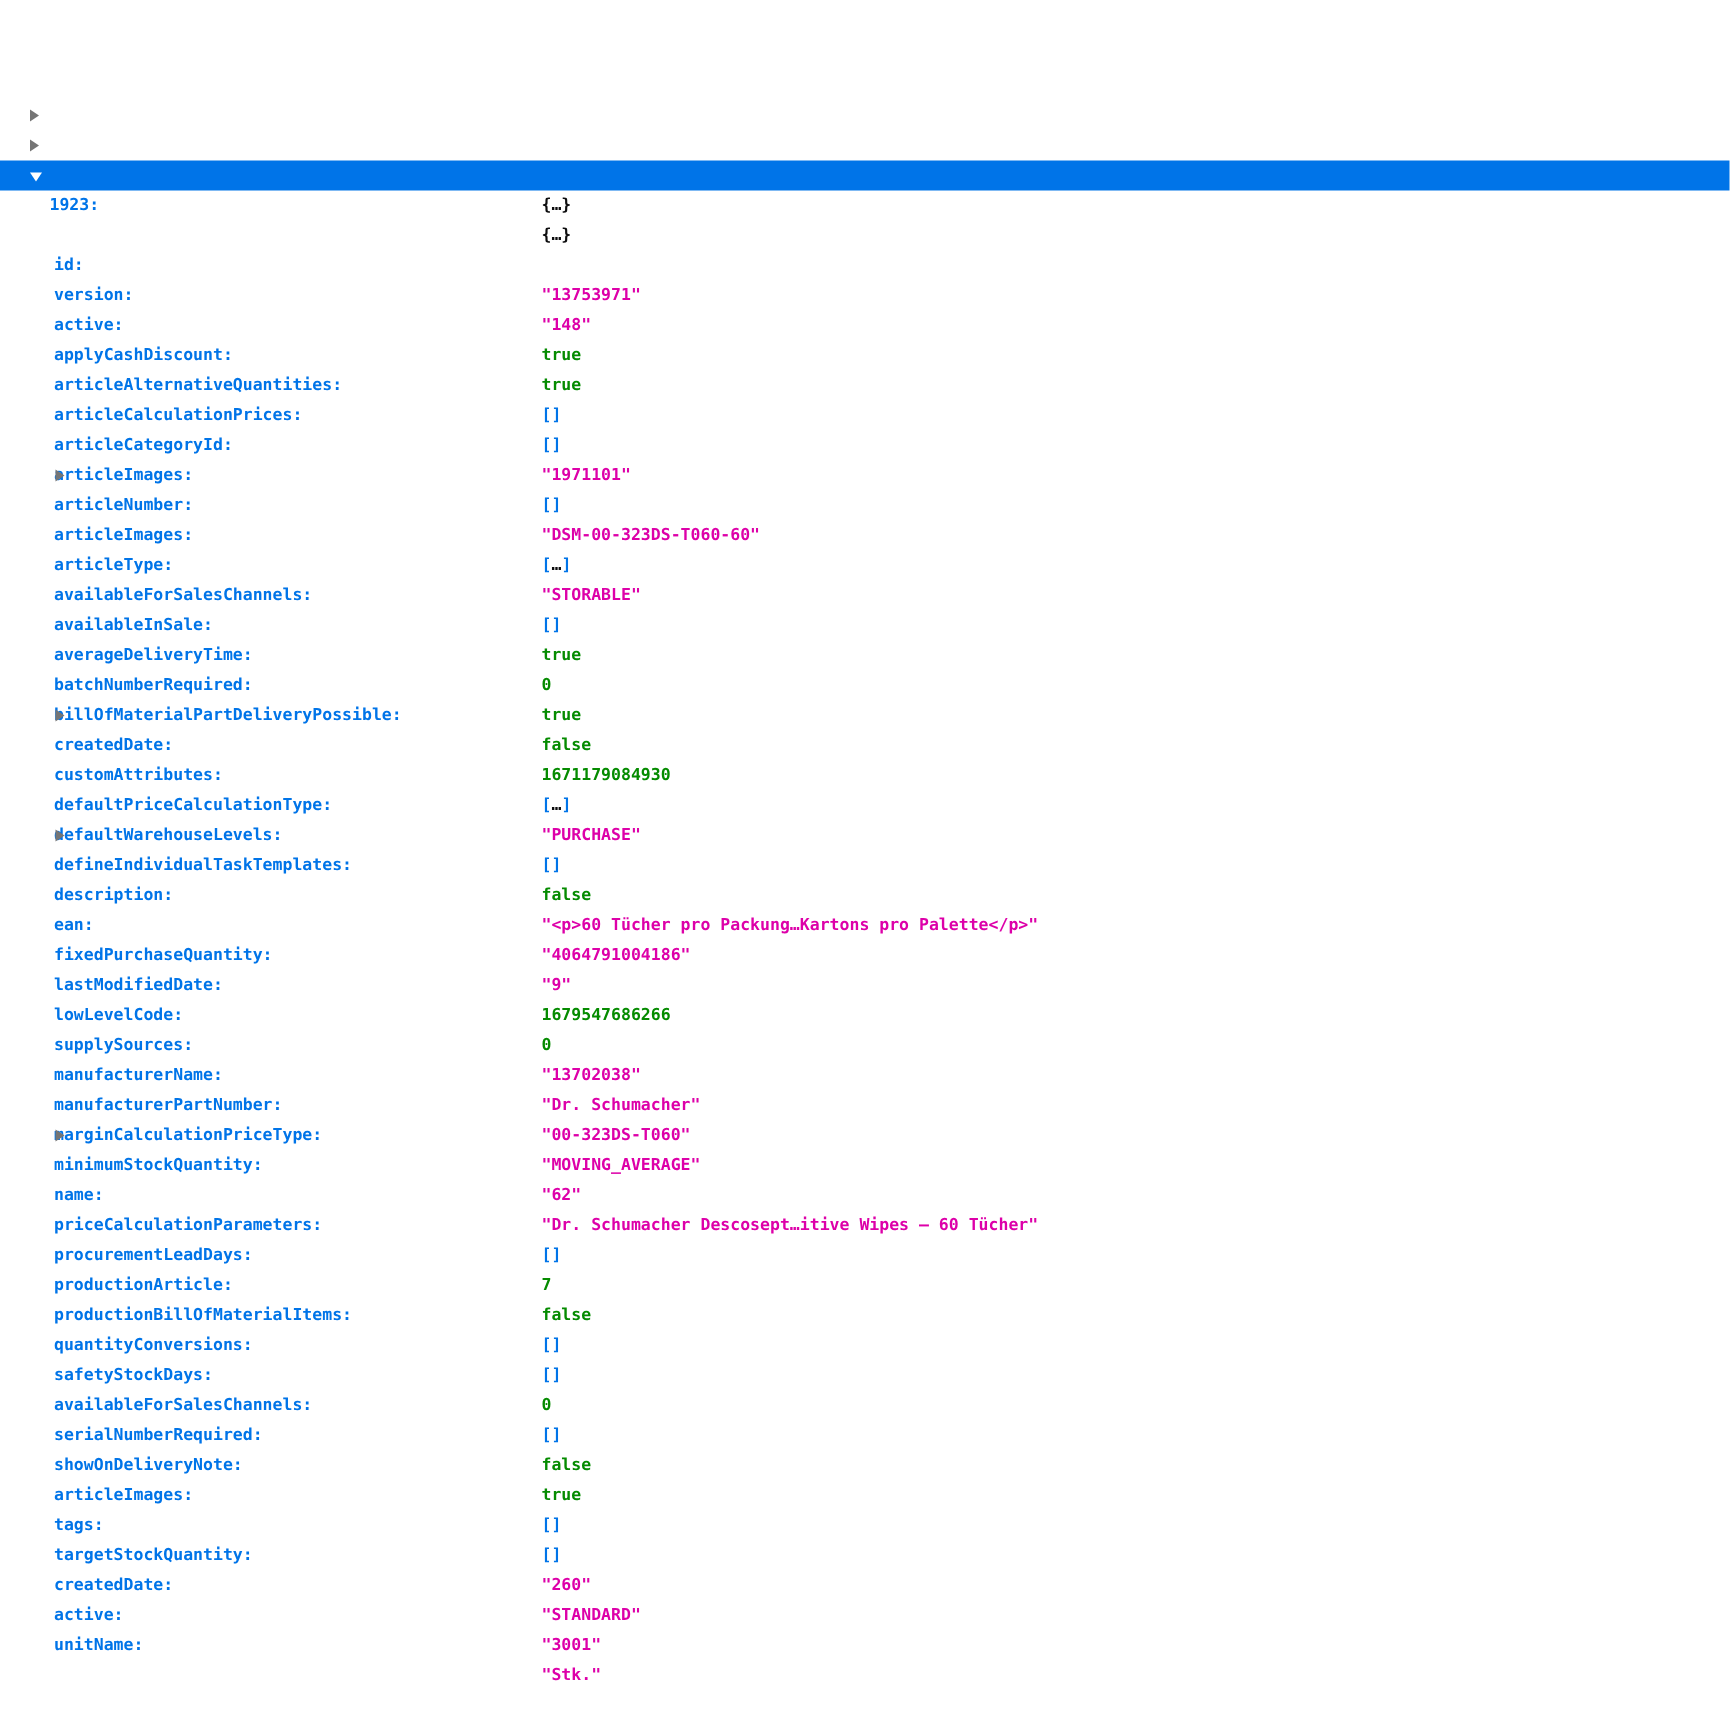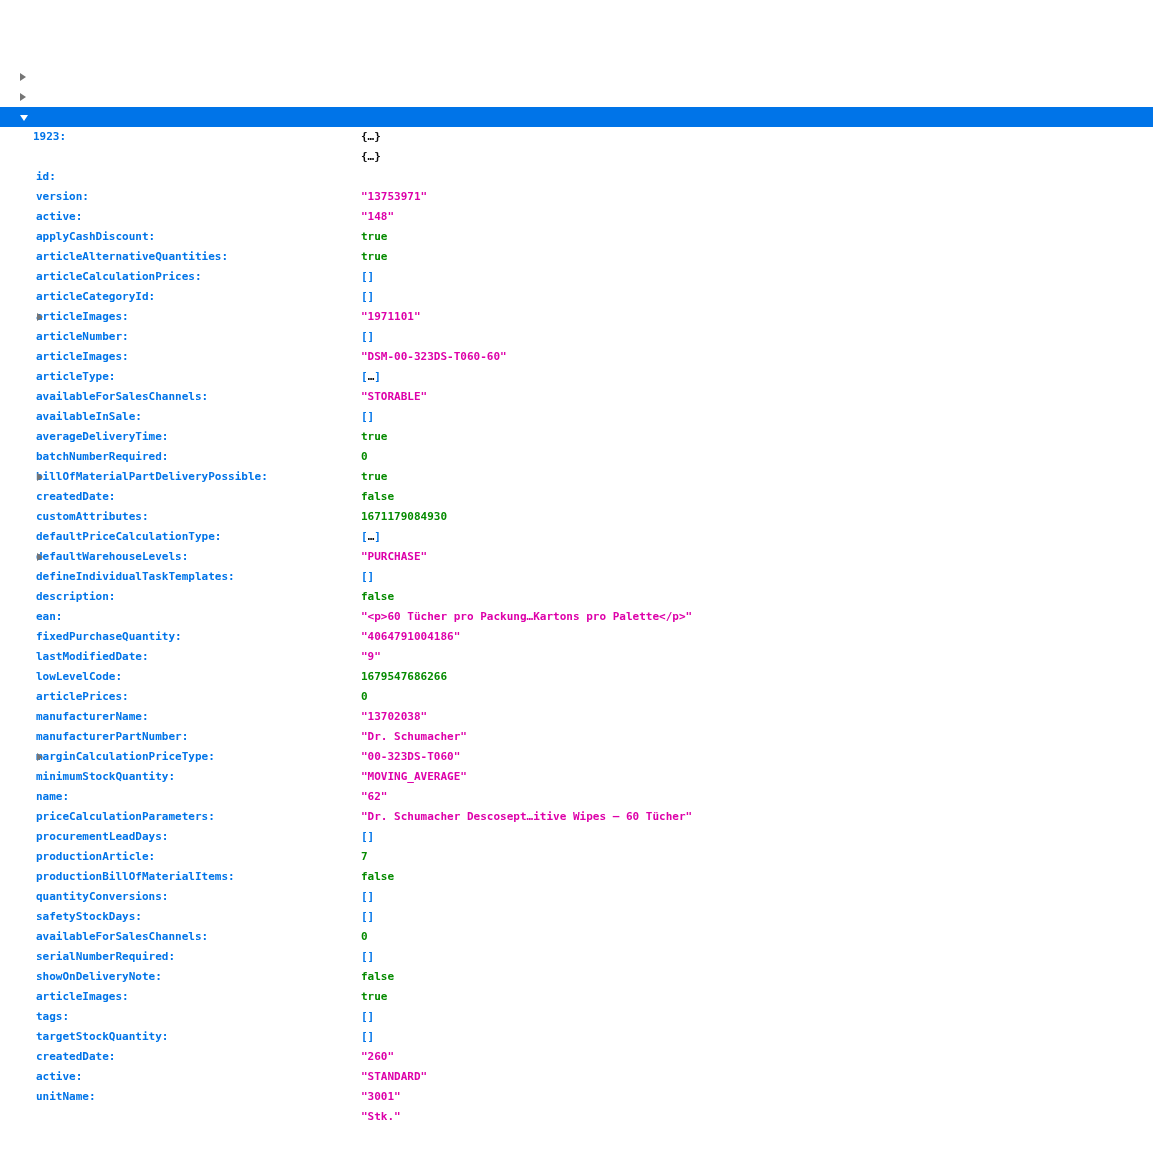--- a/index.html
+++ b/index.html
@@ -169,21 +169,21 @@
     <span class="key">lastModifiedDate:</span>
     <span class="value"><span class="t-number">1679547686266</span></span>
   </div>
     <div class="row level-1">
     
     <span class="key">lowLevelCode:</span>
     <span class="value"><span class="t-number">0</span></span>
   </div>
     <div class="row level-1">
     
-    <span class="key">articlePrices:</span>
+    <span class="key">supplySources:</span>
     <span class="value"><span class="t-string">"13702038"</span></span>
   </div>
     <div class="row level-1">
     
     <span class="key">manufacturerName:</span>
     <span class="value"><span class="t-string">"Dr. Schumacher"</span></span>
   </div>
     <div class="row level-1">
     
     <span class="key">manufacturerPartNumber:</span>

